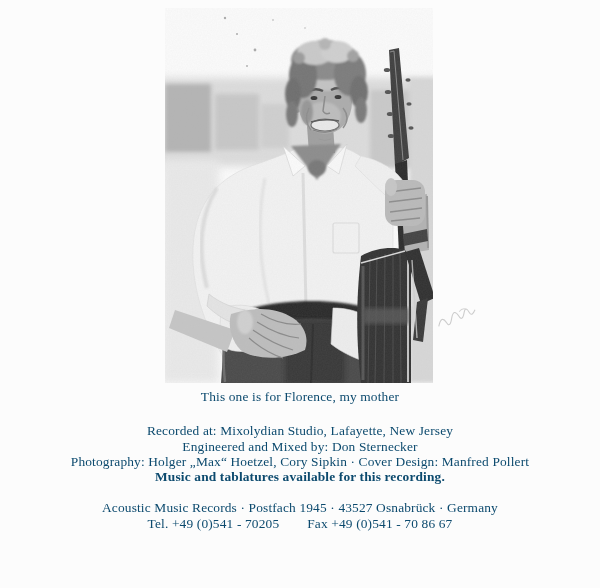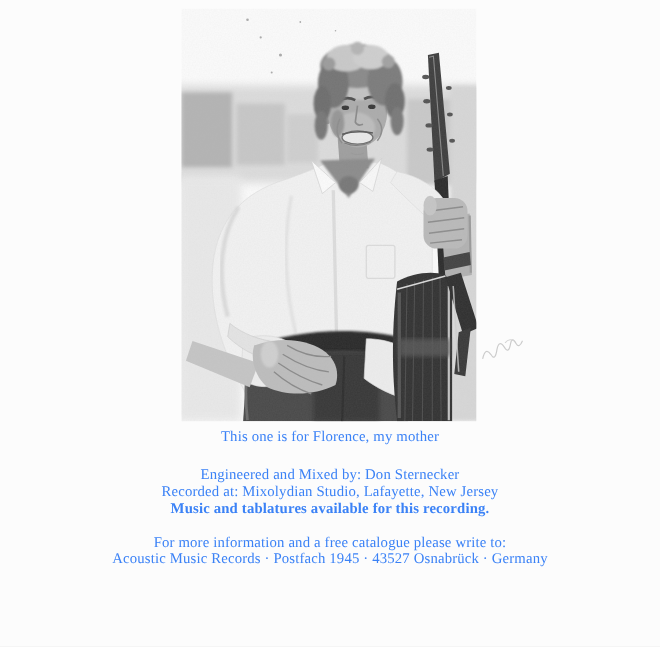--- a/index.html
+++ b/index.html
@@ -2,21 +2,21 @@
 <html><head>
 <meta charset="utf-8">
 <style>
   html,body{margin:0;padding:0;background:#e9e9e9;}
   .page{
     position:relative;
     width:600px;height:588px;
     background:#fcfcfc;
     overflow:hidden;
     font-family:"Liberation Serif","DejaVu Serif",serif;
-    color:#3b82f6;
+    color:#0c4a6e;
   }
   .photo{
     position:absolute;left:165px;top:8px;width:268px;height:375px;
     margin:0;padding:0;
   }
   .photo svg{display:block;width:268px;height:375px;}
   .scribble{
     position:absolute;left:436px;top:304px;width:42px;height:30px;
     opacity:.75;transform:rotate(-7deg);
   }
@@ -210,25 +210,28 @@
 
   <svg class="scribble" viewBox="0 0 42 30" xmlns="http://www.w3.org/2000/svg">
     <path d="M2,20 q4,-11 8,-3 q3,7 6,-4 q3,-9 7,-1 q3,7 6,-3 q2,-6 5,1 q2,5 6,-2" stroke="#bdbdbd" stroke-width="1.1" fill="none"></path>
     <path d="M24,8 q4,-4 8,-1" stroke="#c8c8c8" stroke-width="1" fill="none"></path>
   </svg>
 
   <div class="textcol">
     <p class="caption">This one is for Florence, my mother</p>
 
     <div class="credits">
+      <p>Recorded at: Mixolydian Studio, Lafayette, New Jersey</p>
       <p>Engineered and Mixed by: Don Sternecker</p>
-      <p>Recorded at: Mixolydian Studio, Lafayette, New Jersey</p>
+      <p>Photography: Holger „Max“ Hoetzel, Cory Sipkin · Cover Design: Manfred Pollert</p>
     </div>
 
     <p class="avail">Music and tablatures available for this recording.</p>
 
     <div class="contact">
-      <p>For more information and a free catalogue please write to:</p>
       <p>Acoustic Music Records · Postfach 1945 · 43527 Osnabrück · Germany</p>
+      <p class="telfax">
+        <span>Tel. +49 (0)541 - 70205</span><span>Fax +49 (0)541 - 70 86 67</span>
+      </p>
     </div>
   </div>
 
 </div>
 
 </body></html>

